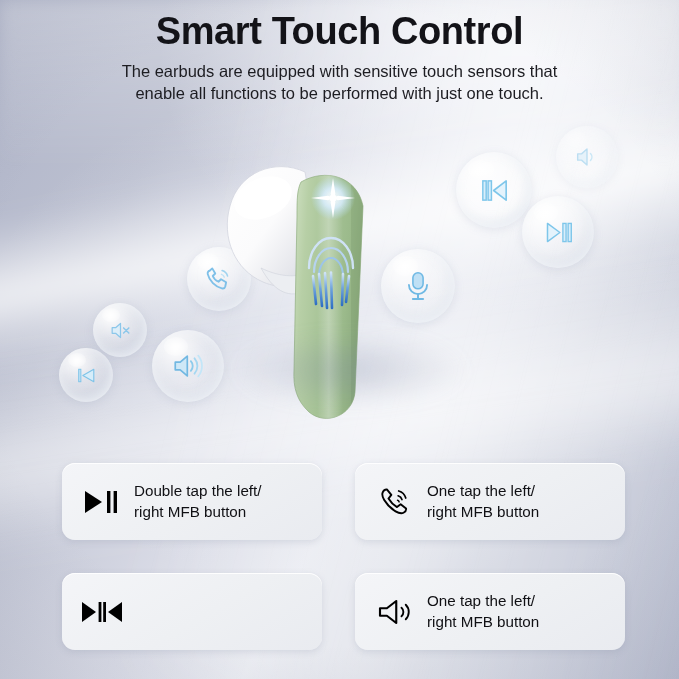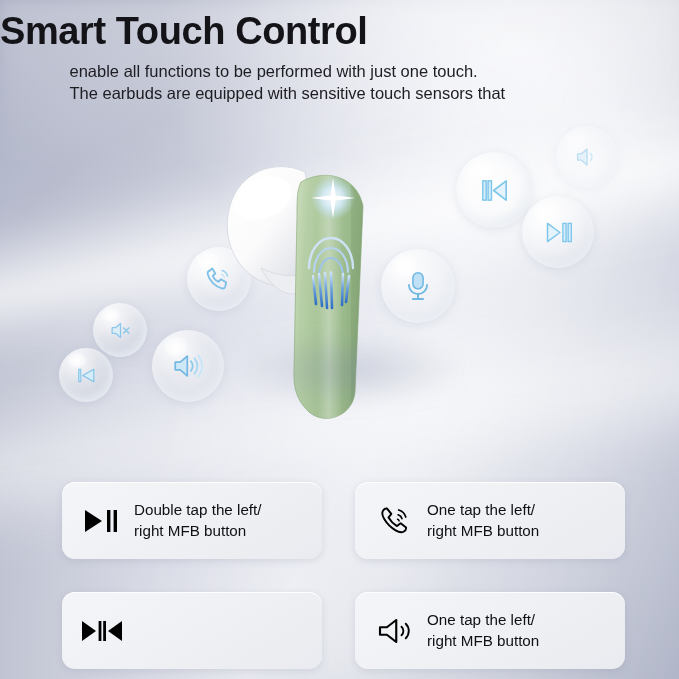--- a/index.html
+++ b/index.html
@@ -79,21 +79,21 @@
     position: absolute;
     inset: 0;
     background: radial-gradient(ellipse 95% 85% at 50% 48%,
         rgba(0,0,0,0) 55%, rgba(90,96,120,0.16) 100%);
   }
 
   
   .header {
     position: absolute;
     left: 0; right: 0; top: 10px;
-    text-align: left;
+    text-align: center;
     z-index: 40;
   }
   .title {
     font-size: 38px;
     font-weight: 700;
     color: #131318;
     letter-spacing: -0.4px;
     line-height: 1.12;
     margin: 0;
   }
@@ -145,21 +145,21 @@
     left: 30px; top: 215px;
     width: 230px; height: 70px;
     background: radial-gradient(ellipse at center, rgba(120,130,160,0.30) 0%, rgba(120,130,160,0) 72%);
     filter: blur(10px);
   }
 
   
   .cards {
     position: absolute;
     left: 62px;
-    top: 482px;
+    top: 463px;
     width: 556px;
     display: grid;
     grid-template-columns: 260px 270px;
     grid-gap: 23px 26px;
     z-index: 45;
     gap: 33px;
   }
   .card {
     height: 77px;
     border-radius: 13px;
@@ -195,22 +195,22 @@
   <div class="bg-base"></div>
   <div class="bg-sweep1"></div>
   <div class="bg-sweep2"></div>
   <div class="bg-sweep3"></div>
   <div class="bg-glow-top"></div>
   <div class="bg-vignette"></div>
 
   <div class="header">
     <h1 class="title">Smart Touch Control</h1>
     <p class="subtitle">
+      <span class="sub-line">The earbuds are equipped with sensitive touch sensors that</span>
       <span class="sub-line">enable all functions to be performed with just one touch.</span>
-      <span class="sub-line">The earbuds are equipped with sensitive touch sensors that</span>
     </p>
   </div>
 
   <div class="bubble" style="left:187px; top:247px; width:64px; height:64px;">
     <svg width="30" height="30" viewBox="0 0 24 24">
       <path d="M6.6 3.5 L9 7.6 L7 9.6 C7.8 11.6 9.6 13.4 11.6 14.2 L13.6 12.2 L17.7 14.6 L17 18 C16.7 19.2 15.5 19.8 14.3 19.5 C9 18.2 4.2 13.4 3 8.1 C2.7 6.9 3.3 5.7 4.5 5.4 Z" fill="none" stroke="#7fc0e8" stroke-width="1.5" stroke-linejoin="round"></path>
       <path d="M14.5 5.2 a6.2 6.2 0 0 1 4.3 4.3" fill="none" stroke="#9fd3ef" stroke-width="1.3" stroke-linecap="round"></path>
       <path d="M14 8.3 a3.2 3.2 0 0 1 2.2 2.2" fill="none" stroke="#bfe3f6" stroke-width="1.2" stroke-linecap="round"></path>
     </svg>
   </div>

